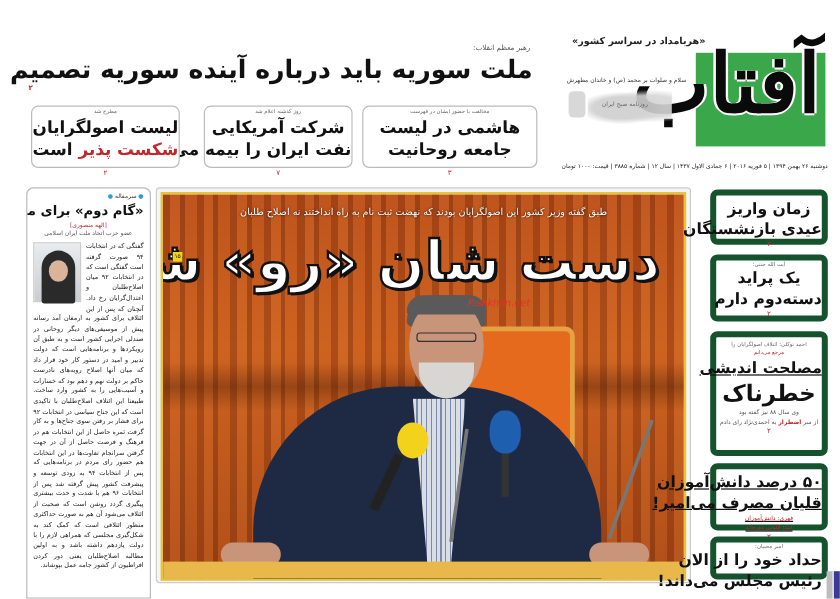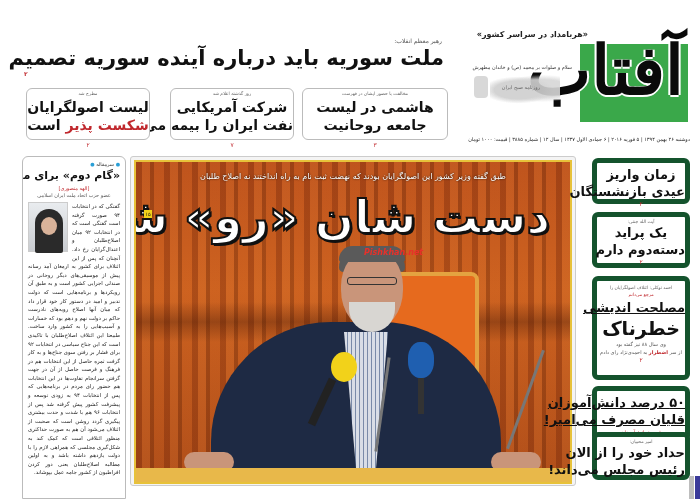--- a/index.html
+++ b/index.html
@@ -47,21 +47,21 @@
   .glasses { position: absolute; left: 211px; top: 115px; width: 50px; height: 8px; border: 1px solid #333; border-radius: 3px; }
   .hand-l { position: absolute; left: 48px; top: 290px; width: 50px; height: 20px; background: #c9957a; border-radius: 10px; }
   .hand-r { position: absolute; left: 355px; top: 290px; width: 50px; height: 20px; background: #c9957a; border-radius: 10px; }
   .desk { position: absolute; left: 0; right: 0; bottom: 0; height: 14px; background: #e8b84a; }
   .mic-yellow { position: absolute; left: 195px; top: 190px; width: 26px; height: 30px; background: #f2d21a; border-radius: 50%; }
   .mic-yellow-stem { position: absolute; left: 182px; top: 215px; width: 8px; height: 50px; background: #222; transform: rotate(25deg); }
   .mic-blue { position: absolute; left: 272px; top: 180px; width: 26px; height: 36px; background: #1f5fb0; border-radius: 45%; }
   .mic-blue-stem { position: absolute; left: 282px; top: 212px; width: 6px; height: 40px; background: #333; }
   .mic-thin-l { position: absolute; left: 245px; top: 195px; width: 3px; height: 95px; background: #777; transform: rotate(8deg); }
   .mic-thin-r { position: absolute; left: 388px; top: 185px; width: 3px; height: 105px; background: #777; transform: rotate(20deg); }
-  .watermark { position: absolute; left: 228px; top: 86px; font-size: 8px; color: #e8302a; font-weight: bold; direction: ltr; font-style: italic; }
+  .watermark { position: absolute; left: 254px; top: 86px; font-size: 8px; color: #e8302a; font-weight: normal; direction: ltr; font-style: italic; }
 
   .photo-kicker { position: absolute; left: 16px; right: 16px; top: 10px; font-size: 8px; color: #fff; text-align: center; white-space: nowrap; text-shadow: 0 0 2px #000; }
   .photo-headline { position: absolute; left: 30px; right: 20px; top: 28px; font-size: 46px; font-weight: bold; color: #fff; text-align: center; white-space: nowrap; -webkit-text-stroke: 2px #111; text-shadow: 2px 2px 0 #111; letter-spacing: -1px; }
   .photo-pg { position: absolute; left: 8px; top: 48px; width: 8px; height: 8px; background: #f2d21a; font-size: 5px; color: #111; text-align: center; line-height: 8px; }
 
   
   .lcol { left: 22px; top: 156px; width: 104px; height: 343px; border: 1px solid #bbb; border-radius: 6px 6px 0 0; padding: 4px 5px; background: #fff; overflow: hidden; }
   .lcol .section { font-size: 5px; color: #333; text-align: right; }
   .lcol .section .dot { color: #2a9fd6; }
   .lcol .title { font-size: 11px; font-weight: bold; text-align: right; margin-top: 2px; white-space: nowrap; }
@@ -175,20 +175,20 @@
   <div class="s"><span>از سر </span><span class="red">اضطرار</span> <span>به احمدی‌نژاد رای دادم</span></div>
   <div class="pg">۲</div>
 </div>
 <div class="abs rbox" style="top:386px; height:56px;text-decoration:underline;">
   <div class="t" style="margin-top:3px;">۵۰ درصد دانش‌آموزان</div>
   <div class="t">قلیان مصرف می‌امیر!</div>
   <div class="s" style="color:#c0282d;">فهری: دانش‌آموزان</div>
   <div class="s" style="color:#c0282d;">ابتدا قلیانی دوره‌اند</div>
   <div class="pg">۲</div>
 </div>
-<div class="abs rbox" style="top:432px; height:48px;">
+<div class="abs rbox" style="top:447px; height:36px;">
   <div class="k">امیر محبیان:</div>
   <div class="t">حداد خود را از الان</div>
   <div class="t">رئیس مجلس می‌داند!</div>
 </div>
 <div class="abs bars">
   <span style="background:#3a3a9a;"></span><span style="background:#bdbdbd;"></span>
 </div>
 
 </body></html>

